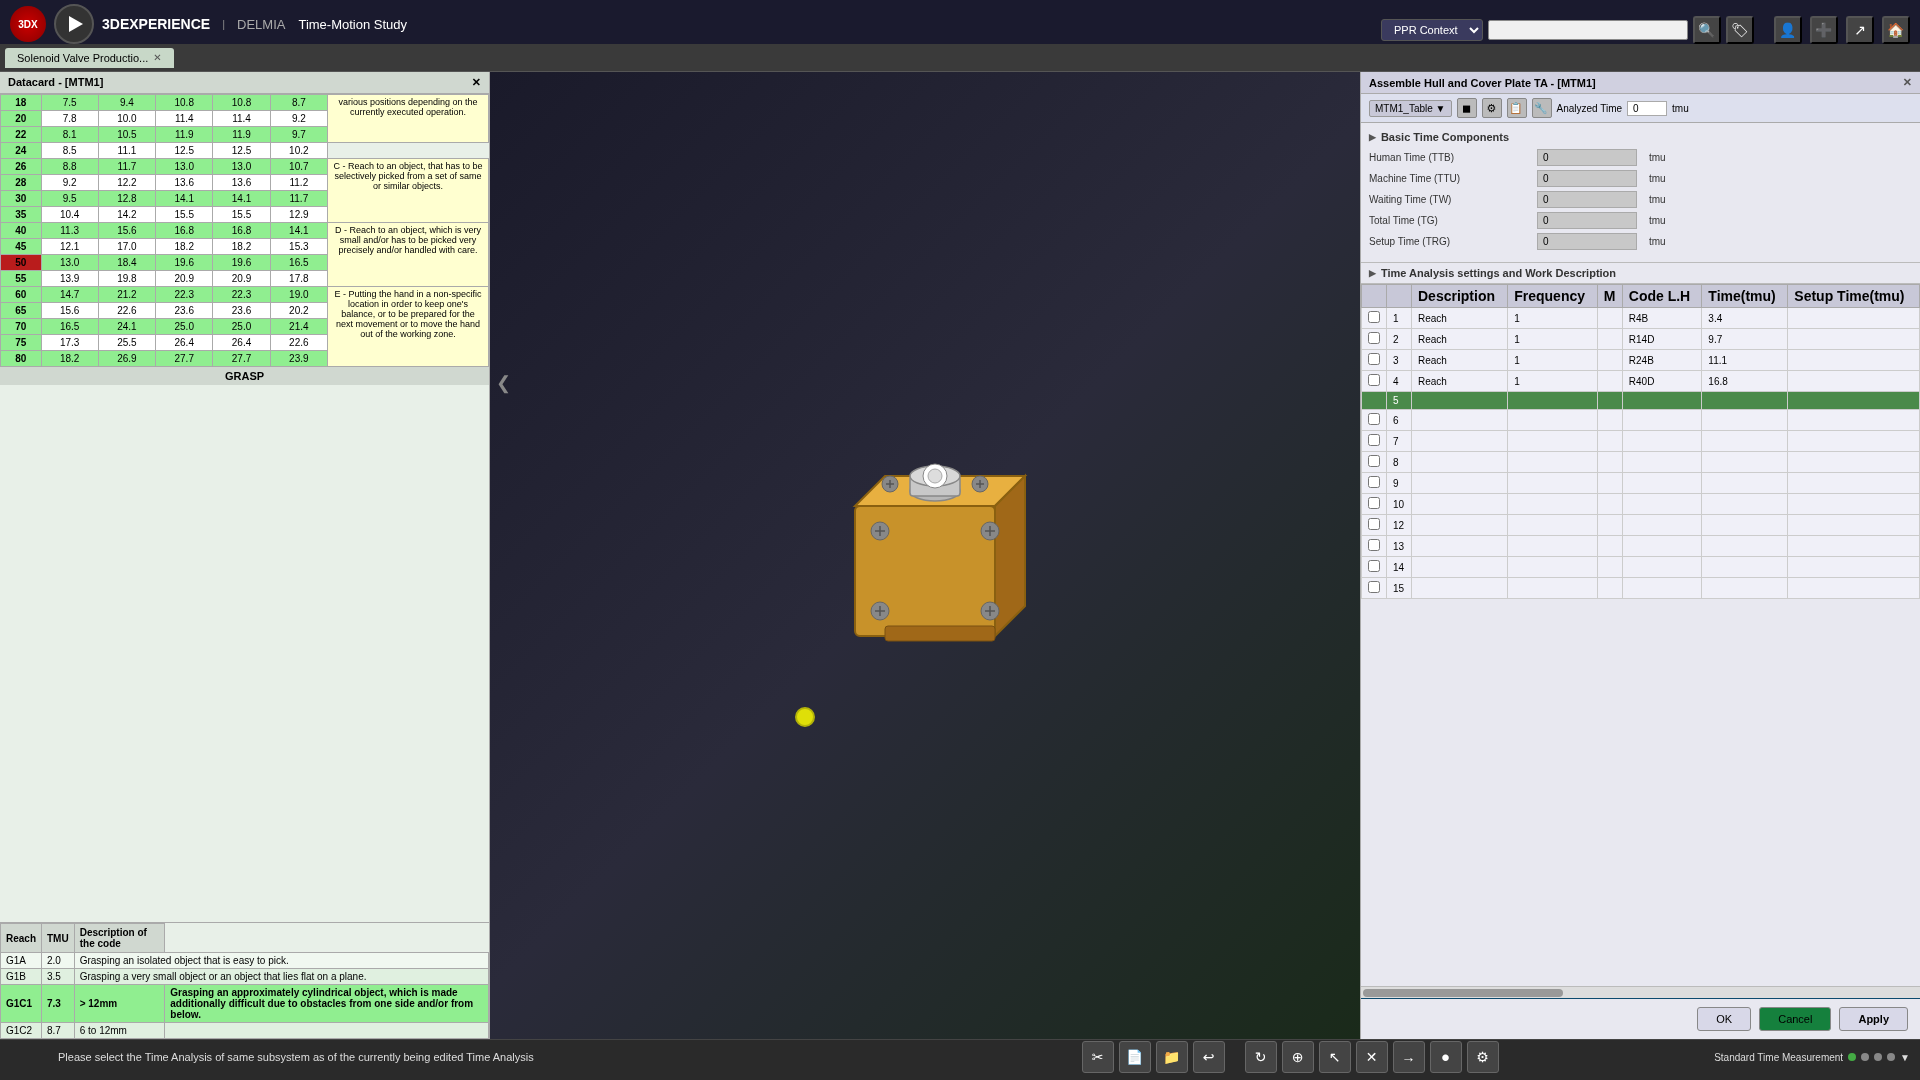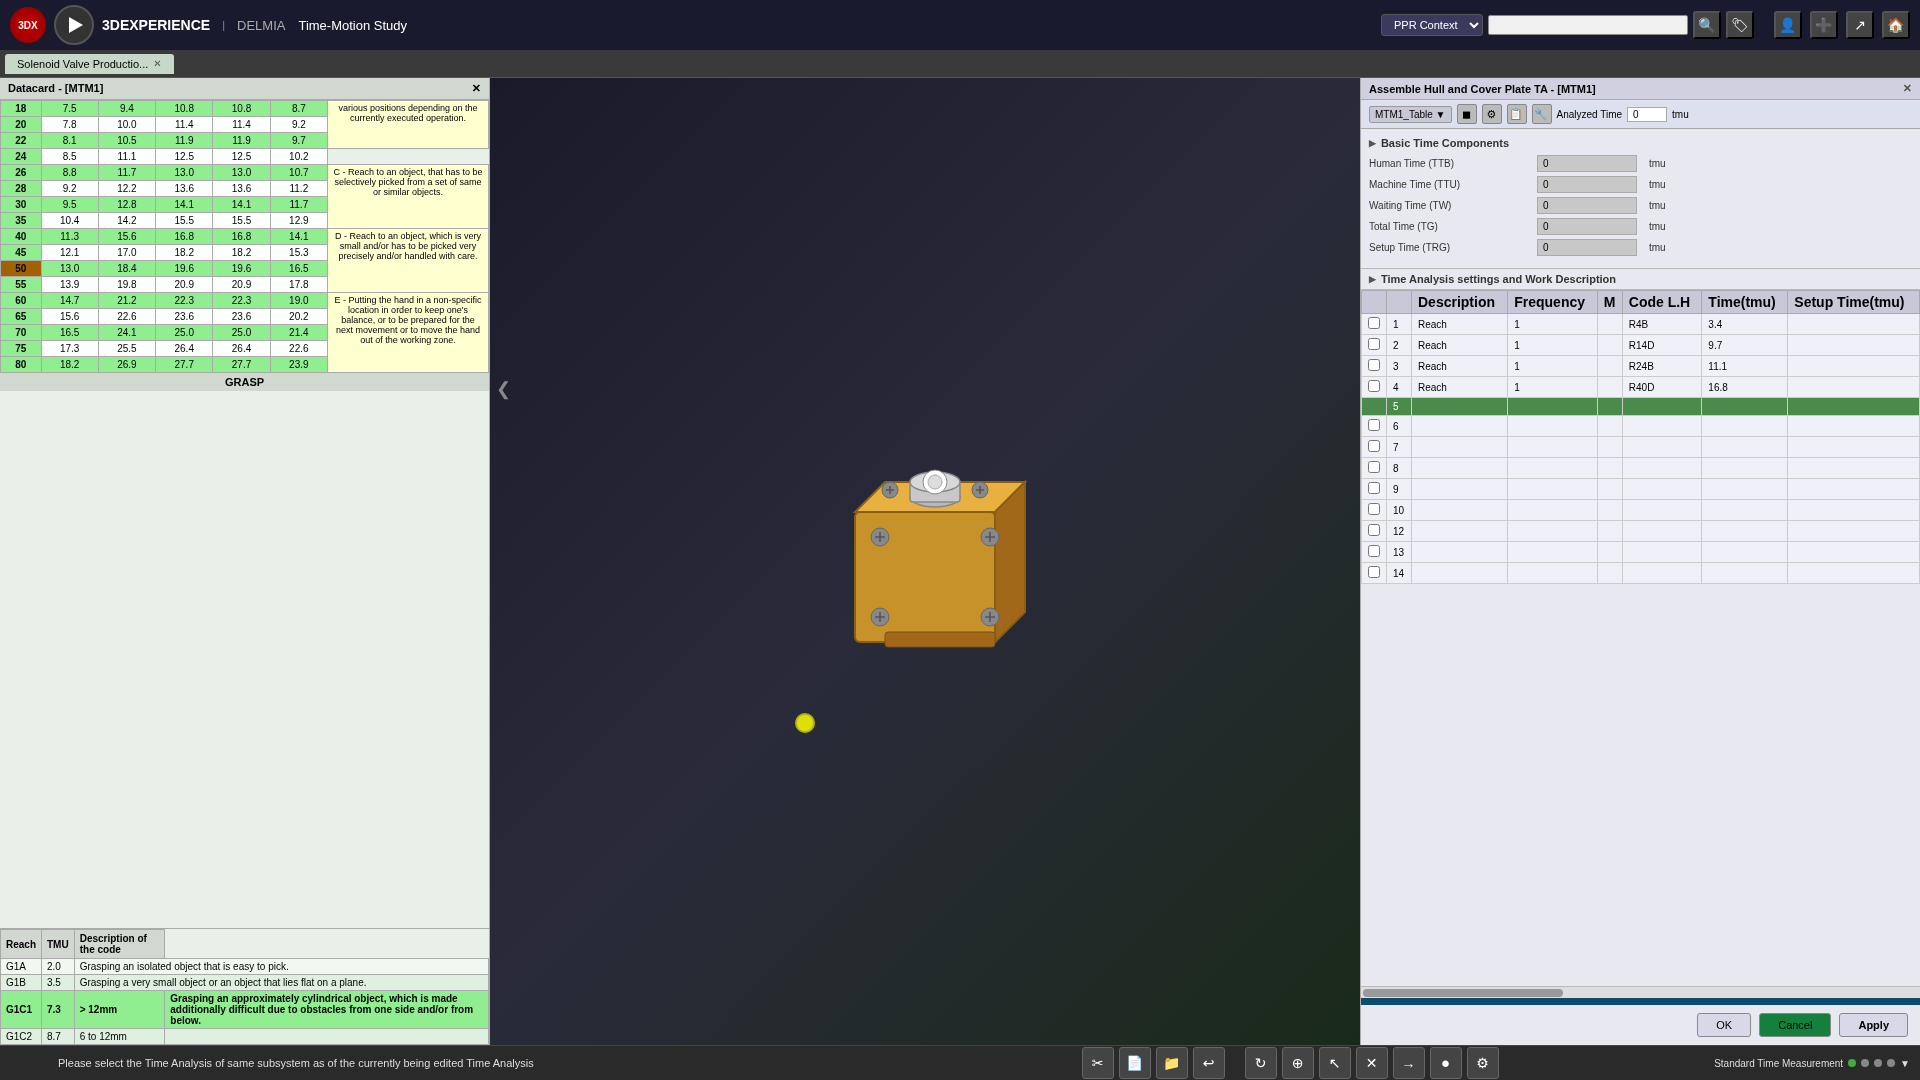--- a/index.html
+++ b/index.html
@@ -1,19 +1,19 @@
 <!DOCTYPE html>
 <html><head>
   <meta charset="utf-8">
   <style>
     * { box-sizing: border-box; margin: 0; padding: 0; }
     body { width: 1920px; height: 1080px; overflow: hidden; background: #2a2a2a; font-family: Arial, sans-serif; font-size: 11px; color: #000; }
 
     
-    #topbar { display: flex; align-items: center; background: #1a1a2e; height: 50px; padding: 0 10px; gap: 10px; }
+    #topbar { display: flex; align-items: flex-end; background: #1a1a2e; height: 44px; padding: 0 10px; gap: 10px; }
     #logo-area { display: flex; align-items: center; gap: 8px; }
     #app-logo { width: 36px; height: 36px; background: radial-gradient(circle, #cc0000, #880000); border-radius: 50%; display: flex; align-items: center; justify-content: center; color: white; font-weight: bold; font-size: 10px; }
     #play-button { width: 40px; height: 40px; background: #333; border-radius: 50%; display: flex; align-items: center; justify-content: center; border: 2px solid #555; cursor: pointer; }
     #play-icon { width: 0; height: 0; border-top: 8px solid transparent; border-bottom: 8px solid transparent; border-left: 14px solid white; margin-left: 3px; }
     #app-title { color: white; font-size: 14px; font-weight: bold; }
     #search-area { margin-left: auto; display: flex; align-items: center; gap: 5px; }
     #ppr-dropdown { background: #3a3a5e; color: white; border: 1px solid #555; padding: 3px 8px; border-radius: 3px; font-size: 11px; cursor: pointer; }
     #search-input-box { background: #f0f0f0; border: 1px solid #888; padding: 3px 25px 3px 8px; width: 200px; border-radius: 2px; font-size: 11px; }
     #top-right-icons { display: flex; gap: 8px; align-items: center; margin-left: 10px; }
     .top-icon { width: 28px; height: 28px; background: #444; border-radius: 3px; display: flex; align-items: center; justify-content: center; color: white; font-size: 14px; cursor: pointer; }
@@ -82,21 +82,21 @@
     table.mtm-table th { background: #c8c8d8; border: 1px solid #aaa; padding: 3px 6px; text-align: left; font-size: 14px; font-weight: bold; }
     table.mtm-table td { border: 1px solid #ccc; padding: 3px 6px; background: #f5f5ff; }
     table.mtm-table tr.active-row td { background: #4a8a4a; color: white; }
     table.mtm-table tr.empty-row td { background: #f0f0f8; }
 
     
     #mtm-scrollbar { height: 12px; background: #ddd; border-top: 1px solid #bbb; display: flex; align-items: center; padding: 0 2px; }
     #scroll-thumb { width: 200px; height: 8px; background: #999; border-radius: 4px; }
 
     
-    #bottom-buttons { padding: 8px 12px; display: flex; justify-content: flex-end; gap: 8px; background: #e8e8f0; border-top: 7px solid #0c4a6e; }
+    #bottom-buttons { padding: 8px 12px; display: flex; justify-content: flex-end; gap: 8px; background: #e8e8f0; border-top: 1px solid #0c4a6e; }
     .dlg-btn { padding: 5px 18px; font-size: 11px; border: 1px solid #888; border-radius: 3px; cursor: pointer; }
     #ok-btn { background: #d8d8e8; }
     #cancel-btn { background: #15803d; }
     #apply-btn { background: #d8d8e8; font-weight: bold; }
 
     
     #statusbar { height: 35px; background: #2a2a2a; display: flex; align-items: center; padding: 0 10px; gap: 20px; border-top: 1px solid #444; }
     #status-text { color: #ddd; font-size: 11px; flex: 1; margin-left: 48px; }
     #bottom-toolbar { display: flex; align-items: center; justify-content: center; gap: 5px; flex: 1; }
     .bottom-tool-btn { width: 32px; height: 32px; background: #444; border: 1px solid #666; border-radius: 3px; display: flex; align-items: center; justify-content: center; cursor: pointer; color: white; font-size: 14px; }
@@ -238,21 +238,21 @@
             </tr>
             <tr class="white-row">
               <td style="background: rgb(144, 238, 144); font-weight: bold;">45</td>
               <td>12.1</td>
               <td>17.0</td>
               <td>18.2</td>
               <td>18.2</td>
               <td>15.3</td>
             </tr>
             <tr class="green-row">
-              <td style="background: #a16207; font-weight: bold;">50</td>
+              <td style="background: #b91c1c; font-weight: bold;">50</td>
               <td>13.0</td>
               <td>18.4</td>
               <td>19.6</td>
               <td>19.6</td>
               <td>16.5</td>
             </tr>
             <tr class="white-row">
               <td style="background: rgb(144, 238, 144); font-weight: bold;">55</td>
               <td>13.9</td>
               <td>19.8</td>
@@ -584,20 +584,30 @@
             <tr class="empty-row">
               <td><input type="checkbox" style="width: 12px; height: 12px;"></td>
               <td>14</td>
               <td></td>
               <td></td>
               <td></td>
               <td></td>
               <td></td>
               <td></td>
             </tr>
+            <tr class="empty-row">
+              <td><input type="checkbox" style="width: 12px; height: 12px;"></td>
+              <td>15</td>
+              <td></td>
+              <td></td>
+              <td></td>
+              <td></td>
+              <td></td>
+              <td></td>
+            </tr>
           </tbody>
       </table>
     </div>
 
     <div id="mtm-scrollbar">
       <div id="scroll-thumb"></div>
     </div>
 
     <div id="bottom-buttons">
       <button id="ok-btn" class="dlg-btn">OK</button>

